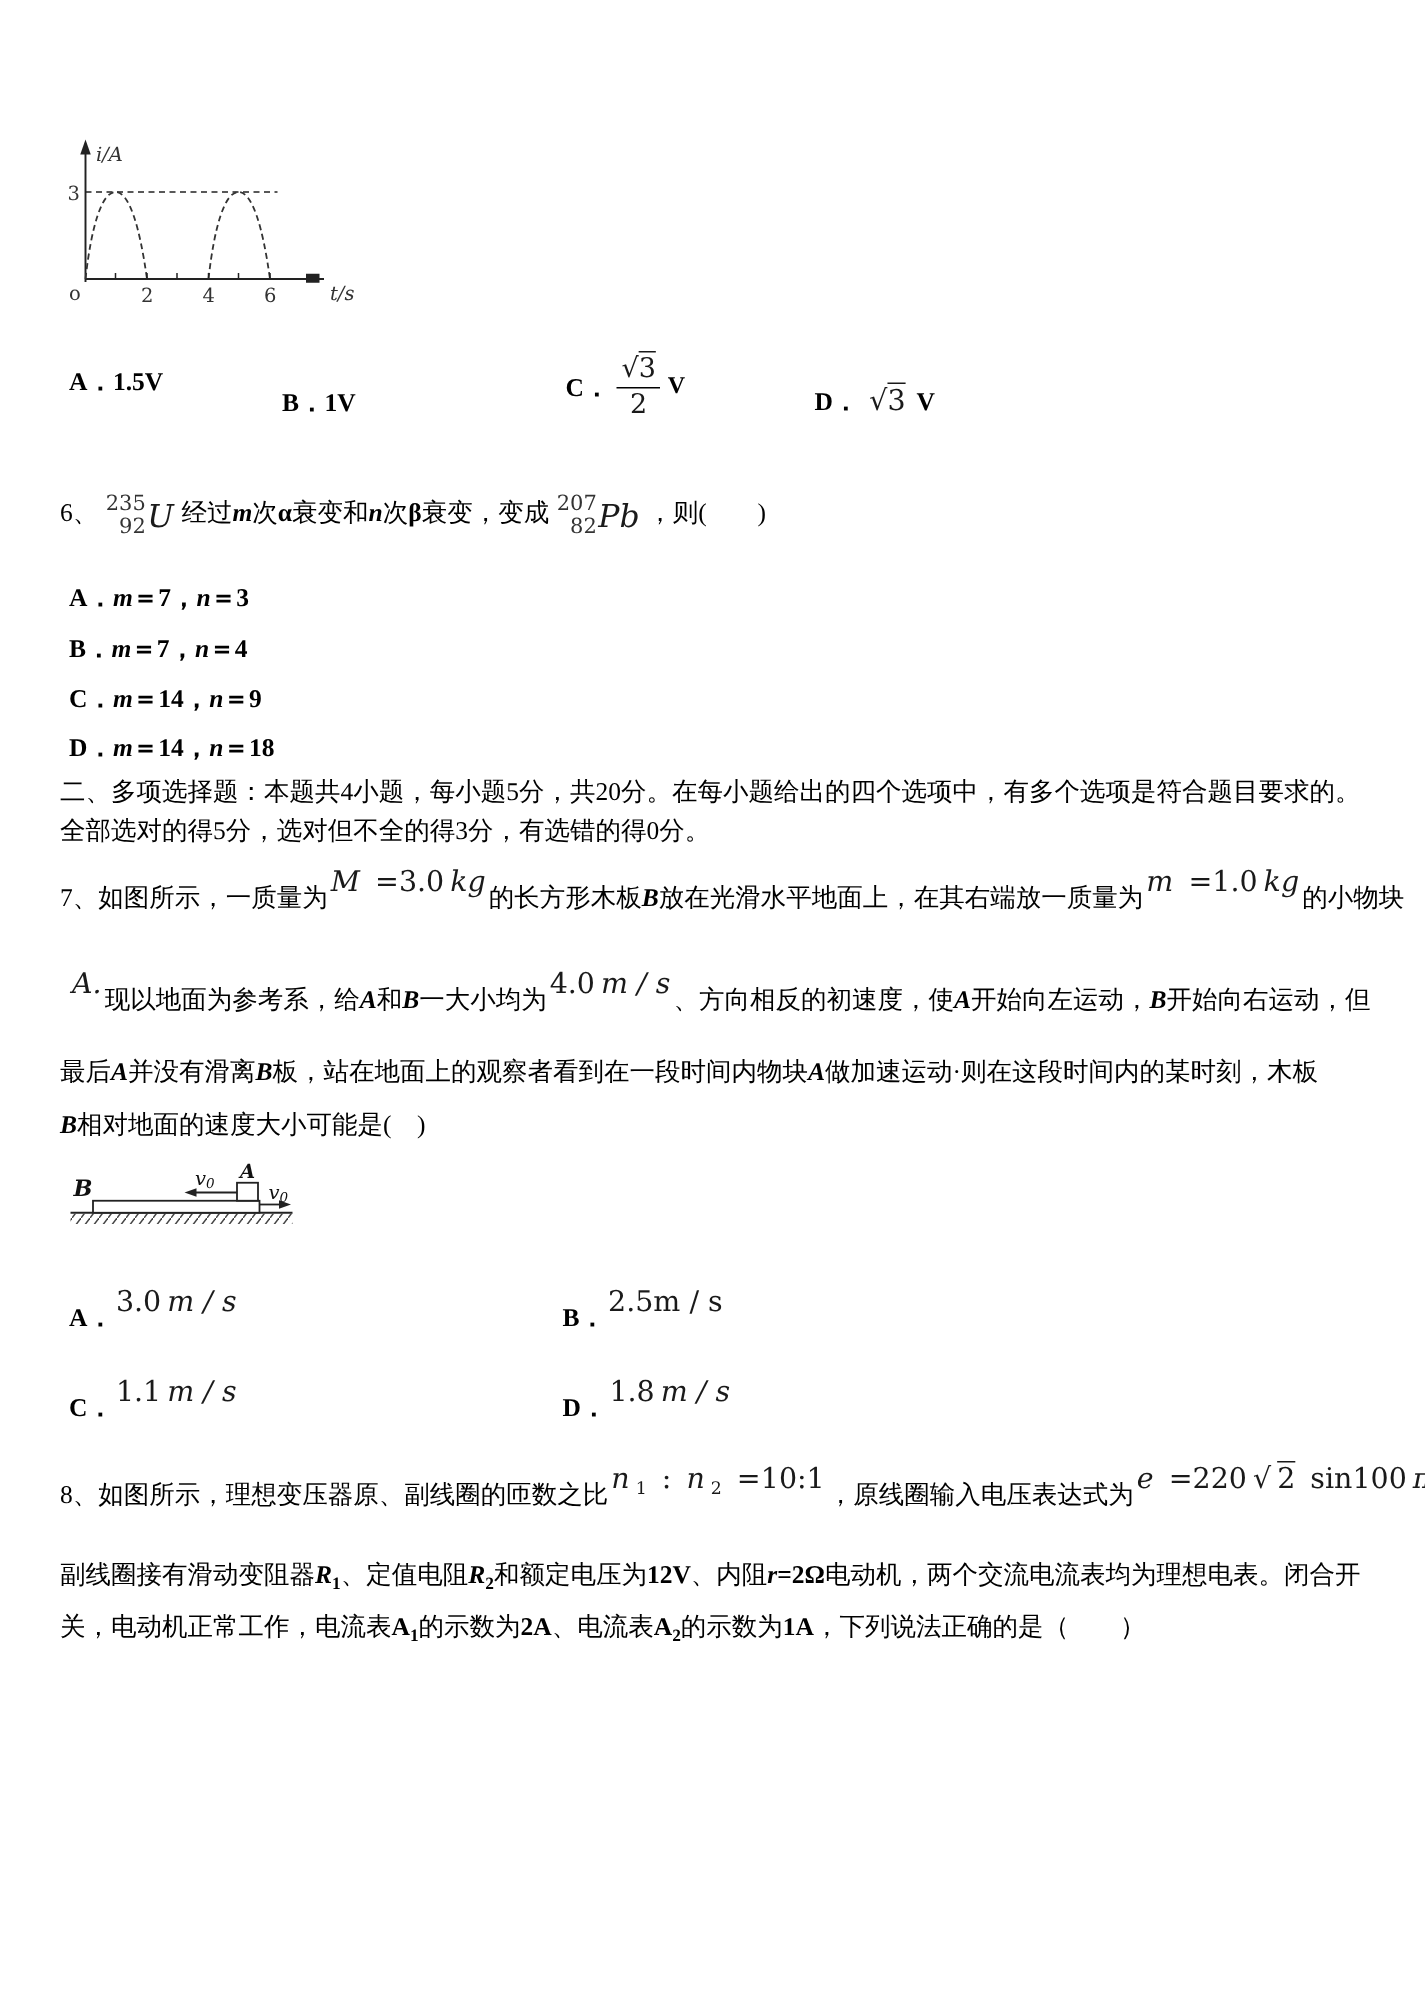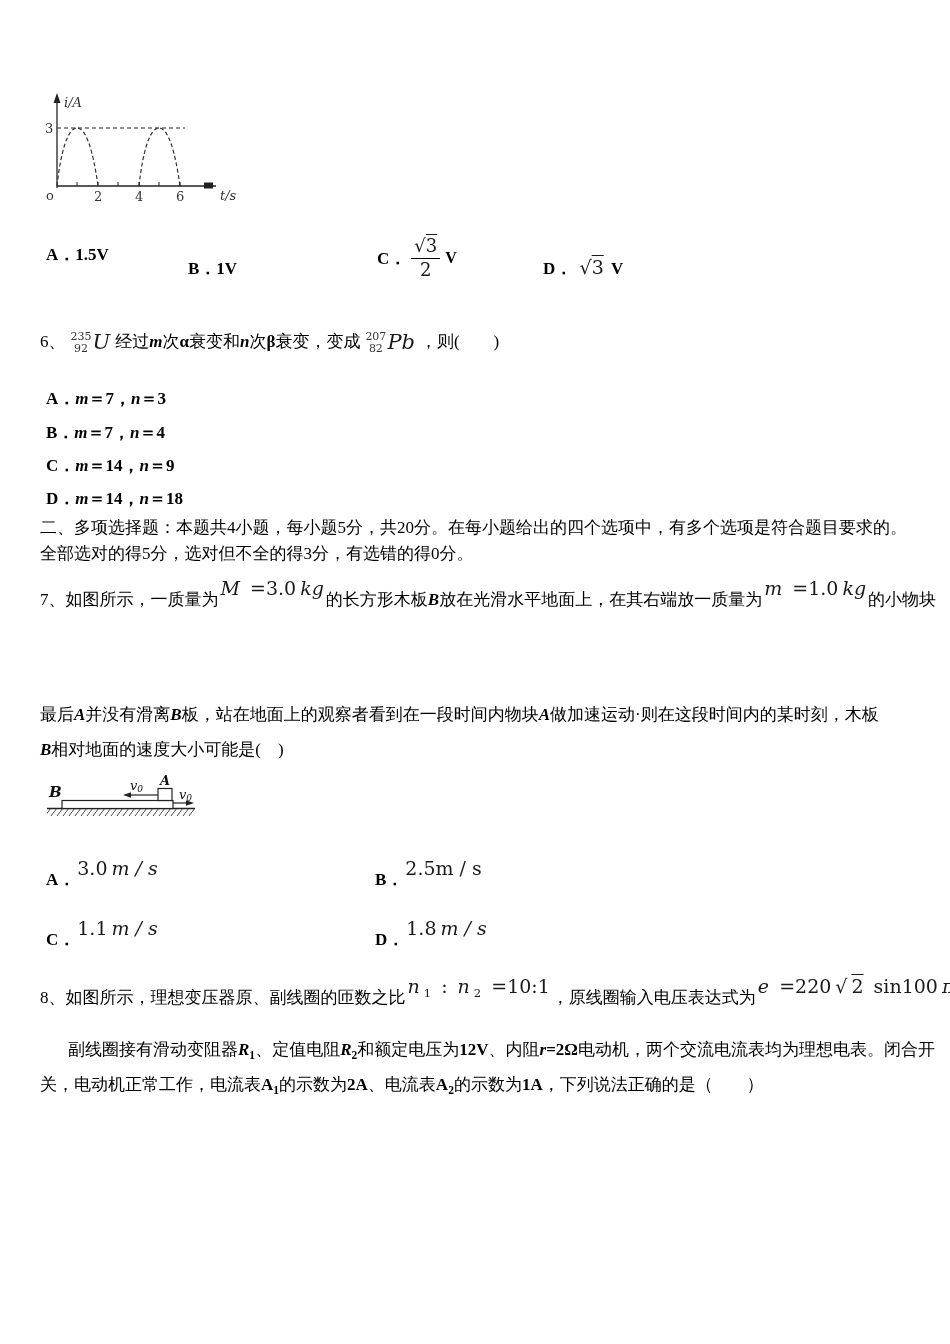--- a/index.html
+++ b/index.html
@@ -12,21 +12,21 @@
   .abs{position:absolute;}
   .txt{font-size:17px;line-height:1.25;white-space:nowrap;}
   .it{font-style:italic;}
   .bd{font-weight:bold;}
   .frm{font-family:"DejaVu Serif","Liberation Serif",serif;font-size:19px;position:relative;top:-10px;margin:0 2px;color:#1a1a1a;}
   .sbs{font-size:68%;vertical-align:-4px;}
   .ovl{text-decoration:overline;}
   .opt-label{font-weight:bold;font-size:17px;}
   
   .iso{display:inline-flex;align-items:center;margin:0 5px;font-family:"DejaVu Serif","Liberation Serif",serif;position:relative;top:-7px;vertical-align:baseline;}
-  .iso .nums{display:inline-flex;flex-direction:column;font-size:11px;line-height:1.05;text-align:right;margin-right:1px;color:#333;align-items:center;}
+  .iso .nums{display:inline-flex;flex-direction:column;font-size:14px;line-height:1.05;text-align:right;margin-right:1px;color:#333;}
   .iso .sym{font-style:italic;font-size:21px;color:#1a1a1a;}
   
   .optc{display:flex;align-items:center;}
   .frac{display:inline-flex;flex-direction:column;align-items:center;font-family:"DejaVu Serif","Liberation Serif",serif;font-size:18px;line-height:1.15;margin:0 5px;color:#1a1a1a;}
   .frac .num{border-bottom:1px solid #000;padding:0 3px 1px;}
   .frac .den{padding-top:1px;}
   .rootexp{font-family:"DejaVu Serif","Liberation Serif",serif;font-size:19px;margin:0 3px;color:#1a1a1a;}
   svg text{font-family:"DejaVu Serif","Liberation Serif",serif;}
 </style>
 </head>
@@ -110,20 +110,21 @@
     <span class="opt-label">C．</span><span><span class="it bd">m</span><span class="bd">＝14，</span><span class="it bd">n</span><span class="bd">＝9</span></span>
   </div>
   <div class="abs txt" style="left:46px;top:488px;">
     <span class="opt-label">D．</span><span><span class="it bd">m</span><span class="bd">＝14，</span><span class="it bd">n</span><span class="bd">＝18</span></span>
   </div>
 
   <div class="abs txt" style="left:40px;top:517px;">二、多项选择题：本题共4小题，每小题5分，共20分。在每小题给出的四个选项中，有多个选项是符合题目要求的。</div>
   <div class="abs txt" style="left:40px;top:543px;">全部选对的得5分，选对但不全的得3分，有选错的得0分。</div>
 
   <div class="abs txt" style="left:40px;top:587px;text-align:right;"><span>7、如图所示，一质量为</span><span class="it frm">M</span><span class="frm"> =3.0</span><span class="it frm">kg</span><span>的长方形木板</span><span class="it bd">B</span><span>放在光滑水平地面上，在其右端放一质量为</span><span class="it frm">m</span><span class="frm"> =1.0</span><span class="it frm">kg</span><span>的小物块</span></div>
+  <div class="abs txt" style="left:46px;top:655px;"><span class="it frm">A.</span><span>现以地面为参考系，给</span><span class="it bd">A</span><span>和</span><span class="it bd">B</span><span>一大小均为</span><span class="frm">4.0</span><span class="it frm">m / s</span><span>、方向相反的初速度，使</span><span class="it bd">A</span><span>开始向左运动，</span><span class="it bd">B</span><span>开始向右运动，但</span></div>
   <div class="abs txt" style="left:40px;top:704px;"><span>最后</span><span class="it bd">A</span><span>并没有滑离</span><span class="it bd">B</span><span>板，站在地面上的观察者看到在一段时间内物块</span><span class="it bd">A</span><span>做加速运动·则在这段时间内的某时刻，木板</span></div>
   <div class="abs txt" style="left:40px;top:739px;"><span class="it bd">B</span><span>相对地面的速度大小可能是(　)</span></div>
 
   <div class="abs" style="left:42px;top:772px;width:210px;height:62px;">
     <svg width="210" height="62" viewBox="0 0 210 62">
       <defs>
         <pattern id="hatch" width="6" height="8" patternUnits="userSpaceOnUse">
           <line x1="6" y1="0" x2="0" y2="8" stroke="#444" stroke-width="1"></line>
         </pattern>
       </defs>
@@ -155,16 +156,16 @@
     <span class="opt-label">B．</span><span><span class="frm">2.5m / s</span></span>
   </div>
   <div class="abs txt" style="left:46px;top:927px;">
     <span class="opt-label">C．</span><span><span class="frm">1.1</span><span class="it frm">m / s</span></span>
   </div>
   <div class="abs txt" style="left:375px;top:927px;">
     <span class="opt-label">D．</span><span><span class="frm">1.8</span><span class="it frm">m / s</span></span>
   </div>
 
   <div class="abs txt" style="left:40px;top:985px;"><span>8、如图所示，理想变压器原、副线圈的匝数之比</span><span class="it frm">n</span><span class="frm sbs">1</span><span class="frm"> : </span><span class="it frm">n</span><span class="frm sbs">2</span><span class="frm"> =10:1</span><span>，原线圈输入电压表达式为</span><span class="it frm">e</span><span class="frm"> =220</span><span class="frm">√</span><span class="frm ovl">2</span><span class="frm"> sin100</span><span class="it frm">πt</span></div>
-  <div class="abs txt" style="left:40px;top:1039px;margin-left:28px;"><span>副线圈接有滑动变阻器</span><span class="it bd">R</span><span class="bd sbs">1</span><span>、定值电阻</span><span class="it bd">R</span><span class="bd sbs">2</span><span>和额定电压为</span><span class="bd">12V</span><span>、内阻</span><span class="it bd">r</span><span class="bd">=2Ω</span><span>电动机，两个交流电流表均为理想电表。闭合开</span></div>
+  <div class="abs txt" style="left:40px;top:1039px;"><span>副线圈接有滑动变阻器</span><span class="it bd">R</span><span class="bd sbs">1</span><span>、定值电阻</span><span class="it bd">R</span><span class="bd sbs">2</span><span>和额定电压为</span><span class="bd">12V</span><span>、内阻</span><span class="it bd">r</span><span class="bd">=2Ω</span><span>电动机，两个交流电流表均为理想电表。闭合开</span></div>
   <div class="abs txt" style="left:40px;top:1074px;"><span>关，电动机正常工作，电流表</span><span class="bd">A</span><span class="bd sbs">1</span><span>的示数为</span><span class="bd">2A</span><span>、电流表</span><span class="bd">A</span><span class="bd sbs">2</span><span>的示数为</span><span class="bd">1A</span><span>，下列说法正确的是（　　）</span></div>
 
 </div>
 
 </body></html>

